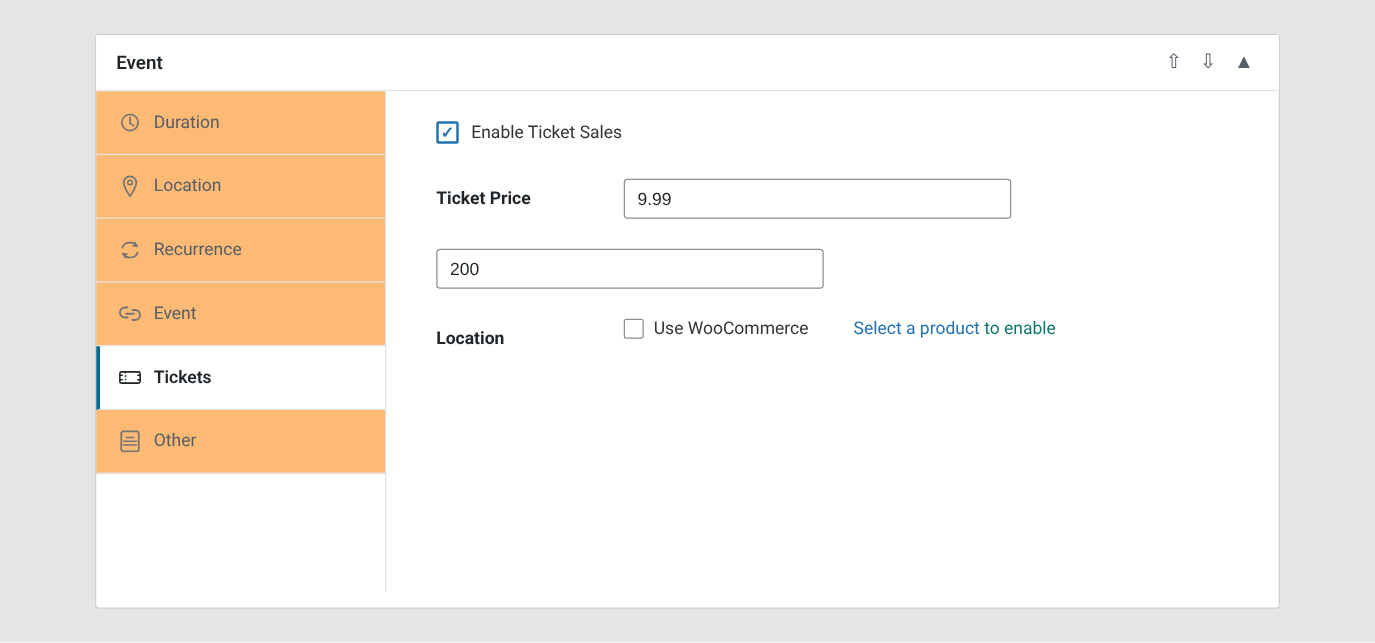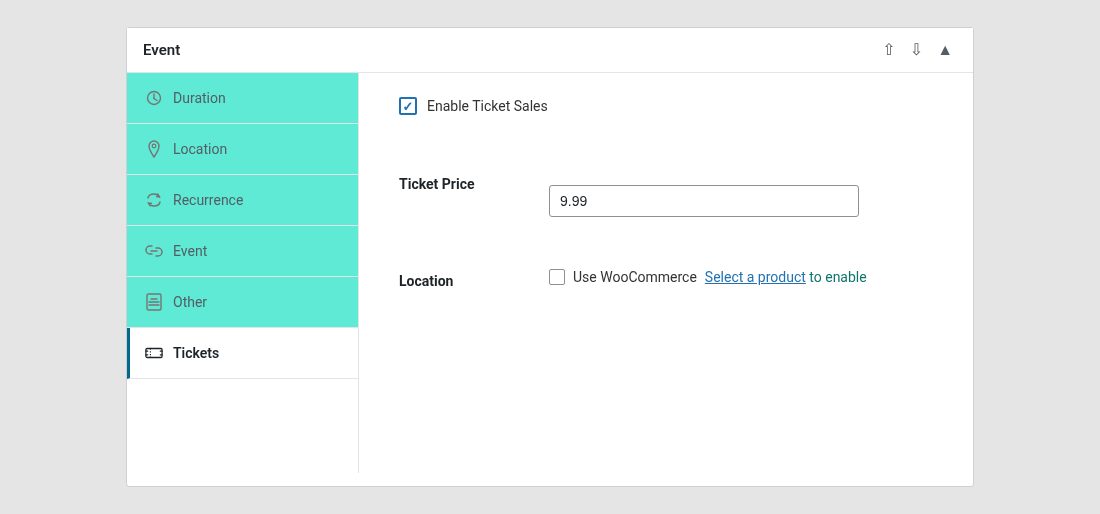--- a/index.html
+++ b/index.html
@@ -10,21 +10,21 @@
       justify-content: center;
       min-height: 514px;
       font-family: -apple-system, BlinkMacSystemFont, "Segoe UI", Roboto, sans-serif;
       font-size: 14px;
       color: #333;
     }
     .widget-container {
       background: #fff;
       border: 1px solid #ccd0d4;
       border-radius: 3px;
-      width: 848px;
+      width: 948px;
       min-height: 460px;
     }
     .widget-header {
       display: flex;
       align-items: center;
       justify-content: space-between;
       padding: 12px 16px;
       border-bottom: 1px solid #e2e4e7;
       background: #fff;
     }
@@ -57,21 +57,21 @@
     }
     .sidebar-item {
       display: flex;
       align-items: center;
       gap: 10px;
       padding: 16px 18px;
       border-bottom: 1px solid #e2e4e7;
       cursor: pointer;
       color: #555d66;
       font-size: 14px;
-      background: #5eead4;
+      background: #fdba74;
     }
     .sidebar-item.active {
       border-left: 3px solid #00698c;
       padding-left: 15px;
       background: #fff;
       color: #1d2327;
       font-weight: 600;
     }
     .sidebar-icon {
       width: 18px;
@@ -118,56 +118,55 @@
       border-radius: 2px;
       background: #fff;
       display: flex;
       align-items: center;
       justify-content: center;
       cursor: pointer;
       flex-shrink: 0;
     }
     .form-row {
       display: flex;
-      align-items: center;
+      align-items: flex-start;
       gap: 20px;
       margin-bottom: 24px;
     }
     .form-label {
       font-weight: 700;
       font-size: 14px;
       color: #1d2327;
       width: 130px;
       padding-top: 8px;
       flex-shrink: 0;
     }
     .form-input {
       width: 310px;
       padding: 7px 10px;
       border: 1px solid #8c8f94;
       border-radius: 3px;
       font-size: 14px;
       color: #1d2327;
       background: #fff;
       outline: none;
-      margin-top: 42px;
     }
     .checkout-group {
       display: flex;
       gap: 8px;
     }
     .checkout-option {
       display: flex;
       align-items: center;
       gap: 8px;
     }
     .select-product-link {
       color: #2271b1;
-      text-decoration: underline;
-      cursor: pointer;
+      cursor: pointer;
+      margin-left: 28px;
     }
     .select-product-text {
       color: #0f766e;
     }
   </style>
 </head>
 <body>
 
 <div class="widget-container">
 
@@ -221,60 +220,61 @@
         <span class="sidebar-icon">
           <svg width="18" height="14" viewBox="0 0 18 14" fill="none" xmlns="http://www.w3.org/2000/svg">
             <path d="M7 10H5a4 4 0 010-8h2" stroke="#757575" stroke-width="1.5" stroke-linecap="round" fill="none"></path>
             <path d="M11 4h2a4 4 0 010 8h-2" stroke="#757575" stroke-width="1.5" stroke-linecap="round" fill="none"></path>
             <line x1="6" y1="7" x2="12" y2="7" stroke="#757575" stroke-width="1.5" stroke-linecap="round"></line>
           </svg>
         </span>
         <span>Event</span>
       </div>
 
+      <div class="sidebar-item active">
+        <span class="sidebar-icon">
+          <svg width="20" height="16" viewBox="0 0 20 16" fill="none" xmlns="http://www.w3.org/2000/svg">
+            <rect x="1" y="3" width="18" height="10" rx="1.5" stroke="#1d2327" stroke-width="1.4" fill="none"></rect>
+            <path d="M1 6h2M1 10h2M17 6h2M17 10h2" stroke="#1d2327" stroke-width="1.4" stroke-linecap="round"></path>
+            <line x1="6" y1="3" x2="6" y2="13" stroke="#1d2327" stroke-width="1.2" stroke-dasharray="1.5 1.5"></line>
+          </svg>
+        </span>
+        <span>Tickets</span>
+      </div>
+
       <div class="sidebar-item">
         <span class="sidebar-icon">
           <svg width="16" height="18" viewBox="0 0 16 18" fill="none" xmlns="http://www.w3.org/2000/svg">
             <rect x="1" y="1" width="14" height="16" rx="1.5" stroke="#757575" stroke-width="1.4" fill="none"></rect>
             <line x1="5" y1="6" x2="11" y2="6" stroke="#757575" stroke-width="1.3" stroke-linecap="round"></line>
             <line x1="3" y1="9" x2="13" y2="9" stroke="#757575" stroke-width="1.3" stroke-linecap="round"></line>
             <line x1="3" y1="12" x2="13" y2="12" stroke="#757575" stroke-width="1.3" stroke-linecap="round"></line>
           </svg>
         </span>
         <span>Other</span>
       </div>
 
-      <div class="sidebar-item active">
-        <span class="sidebar-icon">
-          <svg width="20" height="16" viewBox="0 0 20 16" fill="none" xmlns="http://www.w3.org/2000/svg">
-            <rect x="1" y="3" width="18" height="10" rx="1.5" stroke="#1d2327" stroke-width="1.4" fill="none"></rect>
-            <path d="M1 6h2M1 10h2M17 6h2M17 10h2" stroke="#1d2327" stroke-width="1.4" stroke-linecap="round"></path>
-            <line x1="6" y1="3" x2="6" y2="13" stroke="#1d2327" stroke-width="1.2" stroke-dasharray="1.5 1.5"></line>
-          </svg>
-        </span>
-        <span>Tickets</span>
-      </div>
-
     </div>
 
     <div class="main-content">
 
       <div class="enable-ticket-row">
         <div class="checkbox-blue">
           <span class="checkmark">✓</span>
         </div>
         <span>Enable Ticket Sales</span>
       </div>
 
       <div class="form-row">
         <label class="form-label">Ticket Price</label>
         <input class="form-input" type="text" value="9.99" style="">
       </div>
 
       <div class="form-row">
+        <input class="form-input" type="text" value="200" style="">
       </div>
 
       <div class="form-row">
         <label class="form-label">Location</label>
         <div class="checkout-group">
           <div class="checkout-option">
             <div class="checkbox-grey"></div>
             <span>Use WooCommerce</span>
           </div>
           <div>

